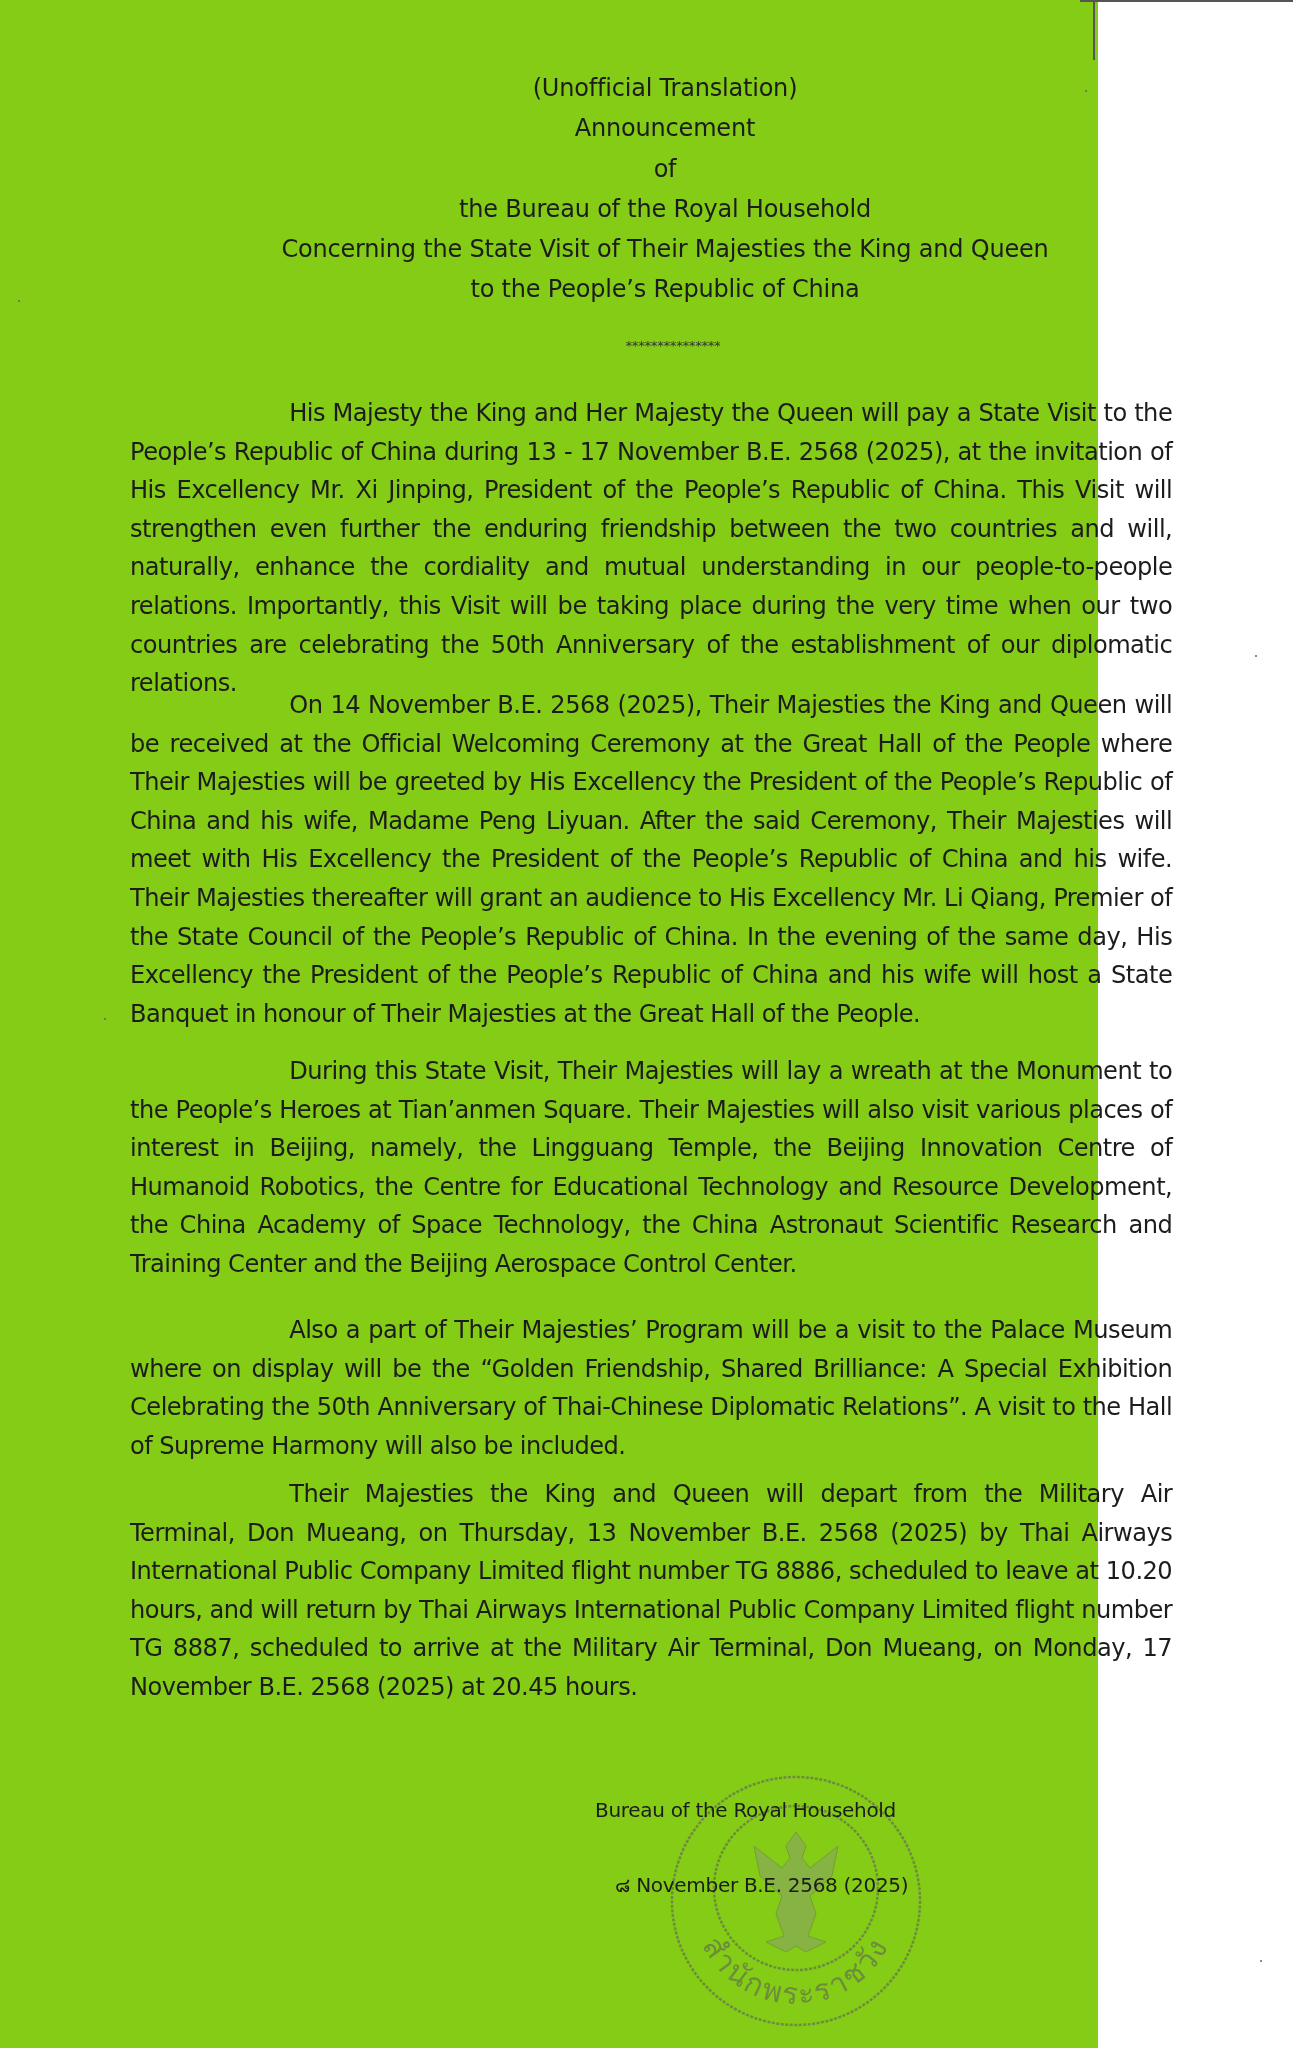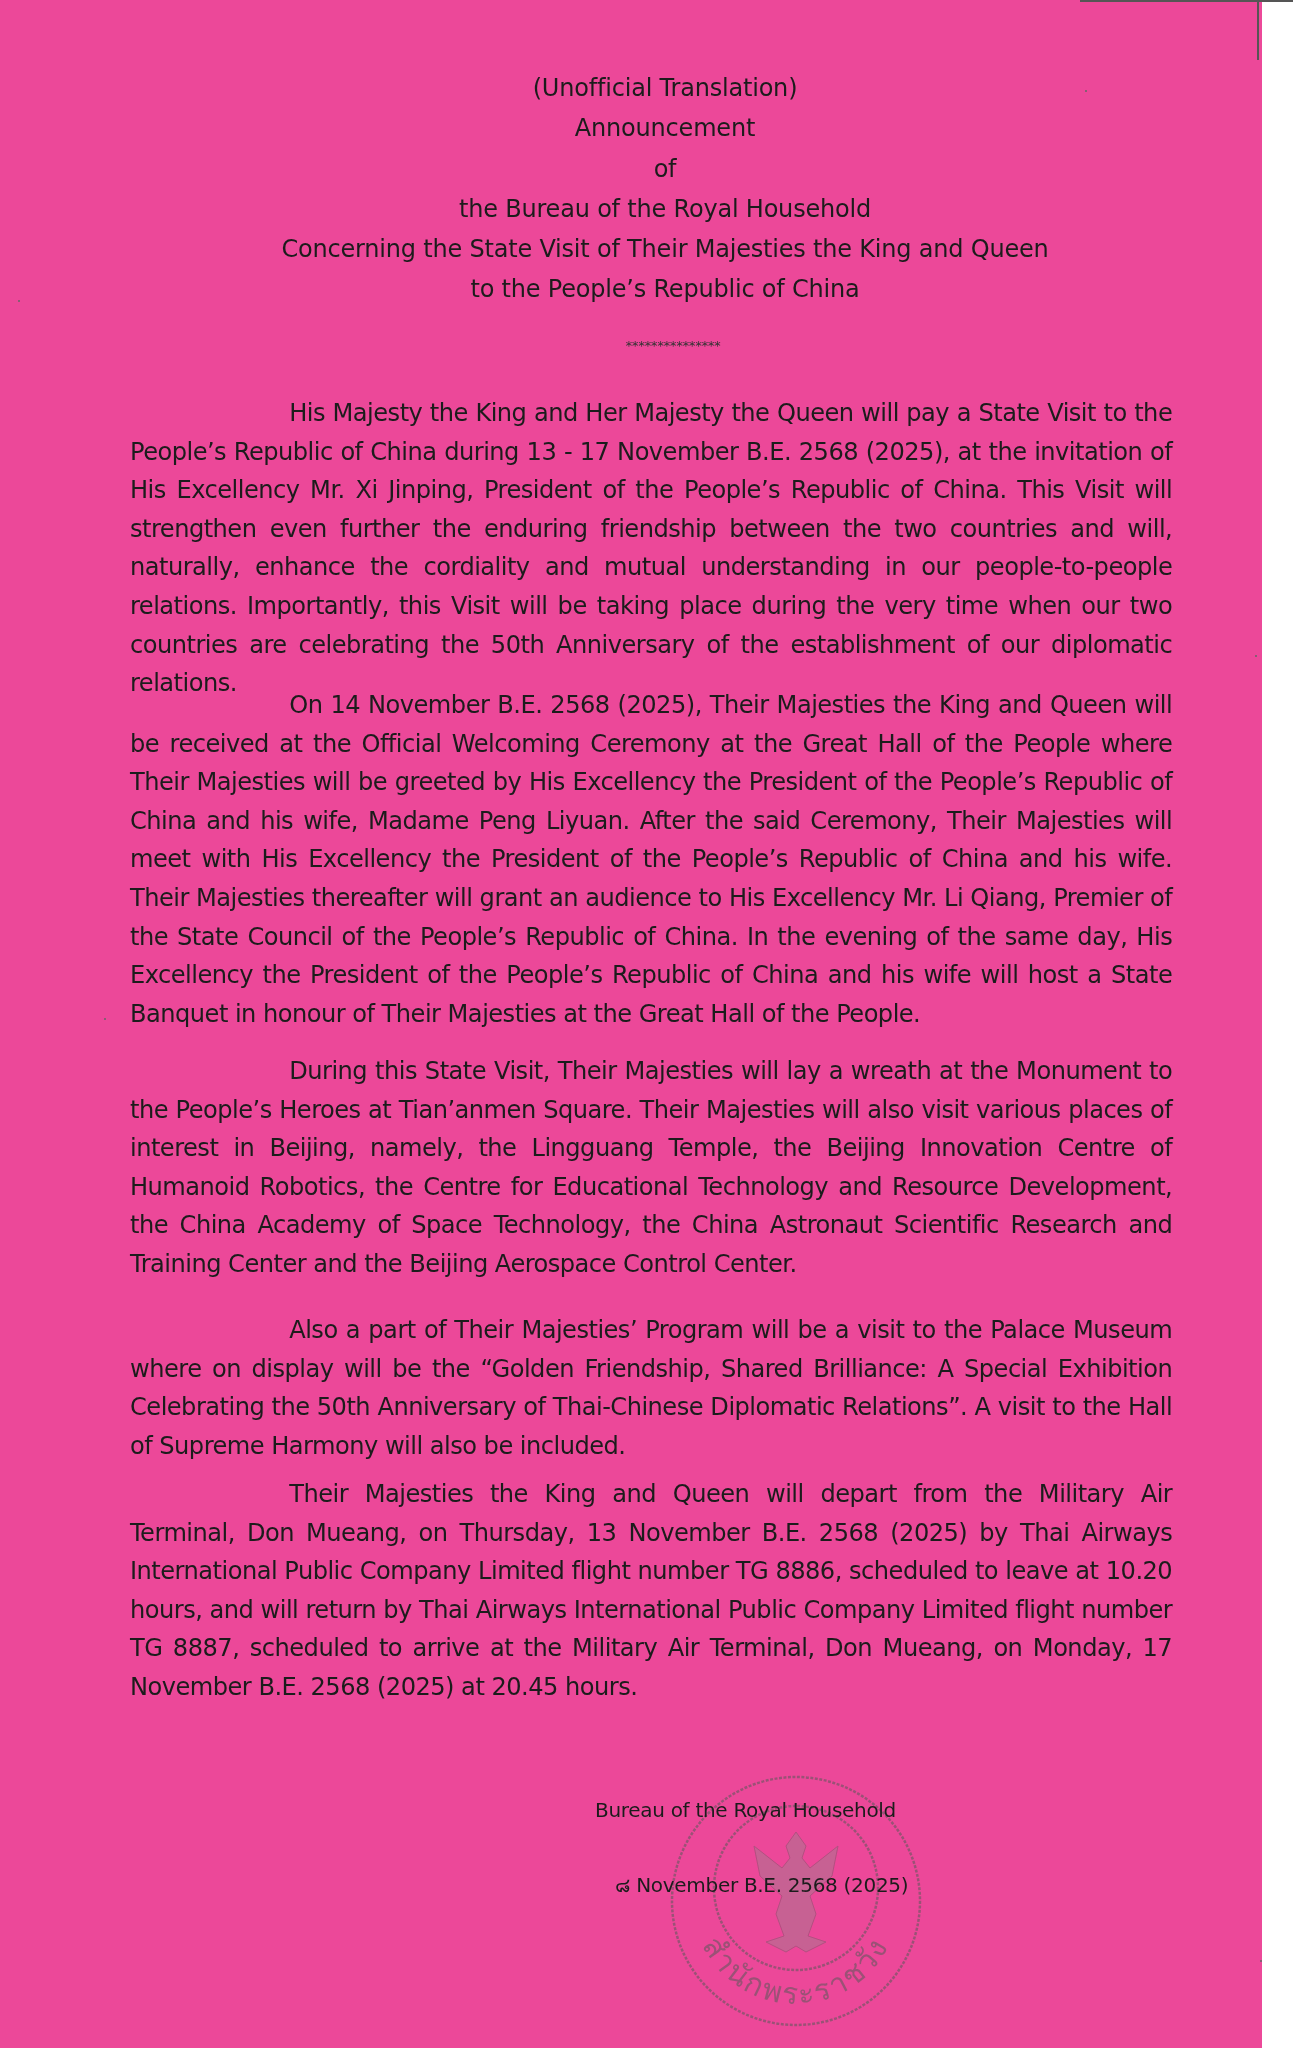--- a/index.html
+++ b/index.html
@@ -1,18 +1,18 @@
 <!DOCTYPE html>
 <html><head>
 <meta charset="utf-8">
 <style>
   html, body { margin: 0; padding: 0; background: #ffffff; }
   body { width: 1295px; height: 2048px; position: relative; overflow: hidden;
          font-family: "DejaVu Sans", sans-serif; color: #1c1c1c; }
-  .page { position: absolute; left: 0; top: 0; width: 1262px; height: 2048px; background: #ec4899; }
+  .page { position: absolute; left: 0; top: 0; width: 1098px; height: 2048px; background: #84cc16; }
   .edge-top { position: absolute; top: 0; left: 1080px; width: 213px; height: 2px; background: #555; }
   .edge-right { position: absolute; top: 0; right: 3px; width: 2px; height: 60px; background: #555; }
   .heading { position: absolute; left: 0; width: 1330px; text-align: center; top: 68px; }
   .heading div { font-size: 24px; line-height: 40.3px; letter-spacing: -0.2px; white-space: nowrap; }
   .stars { position: absolute; top: 338px; left: 590px; width: 165px; text-align: center;
            font-size: 13px; letter-spacing: -1.5px; font-family: "DejaVu Sans Mono", monospace; color: #333; }
   .body-text { position: absolute; left: 130px; width: 1080px; font-size: 25px;
                line-height: 38.6px; text-align: justify; letter-spacing: -0.55px;
                font-family: "DejaVu Sans", sans-serif; transform: scaleX(0.965); transform-origin: left top; }
   .body-text p { margin: 0; text-indent: 165px; }

